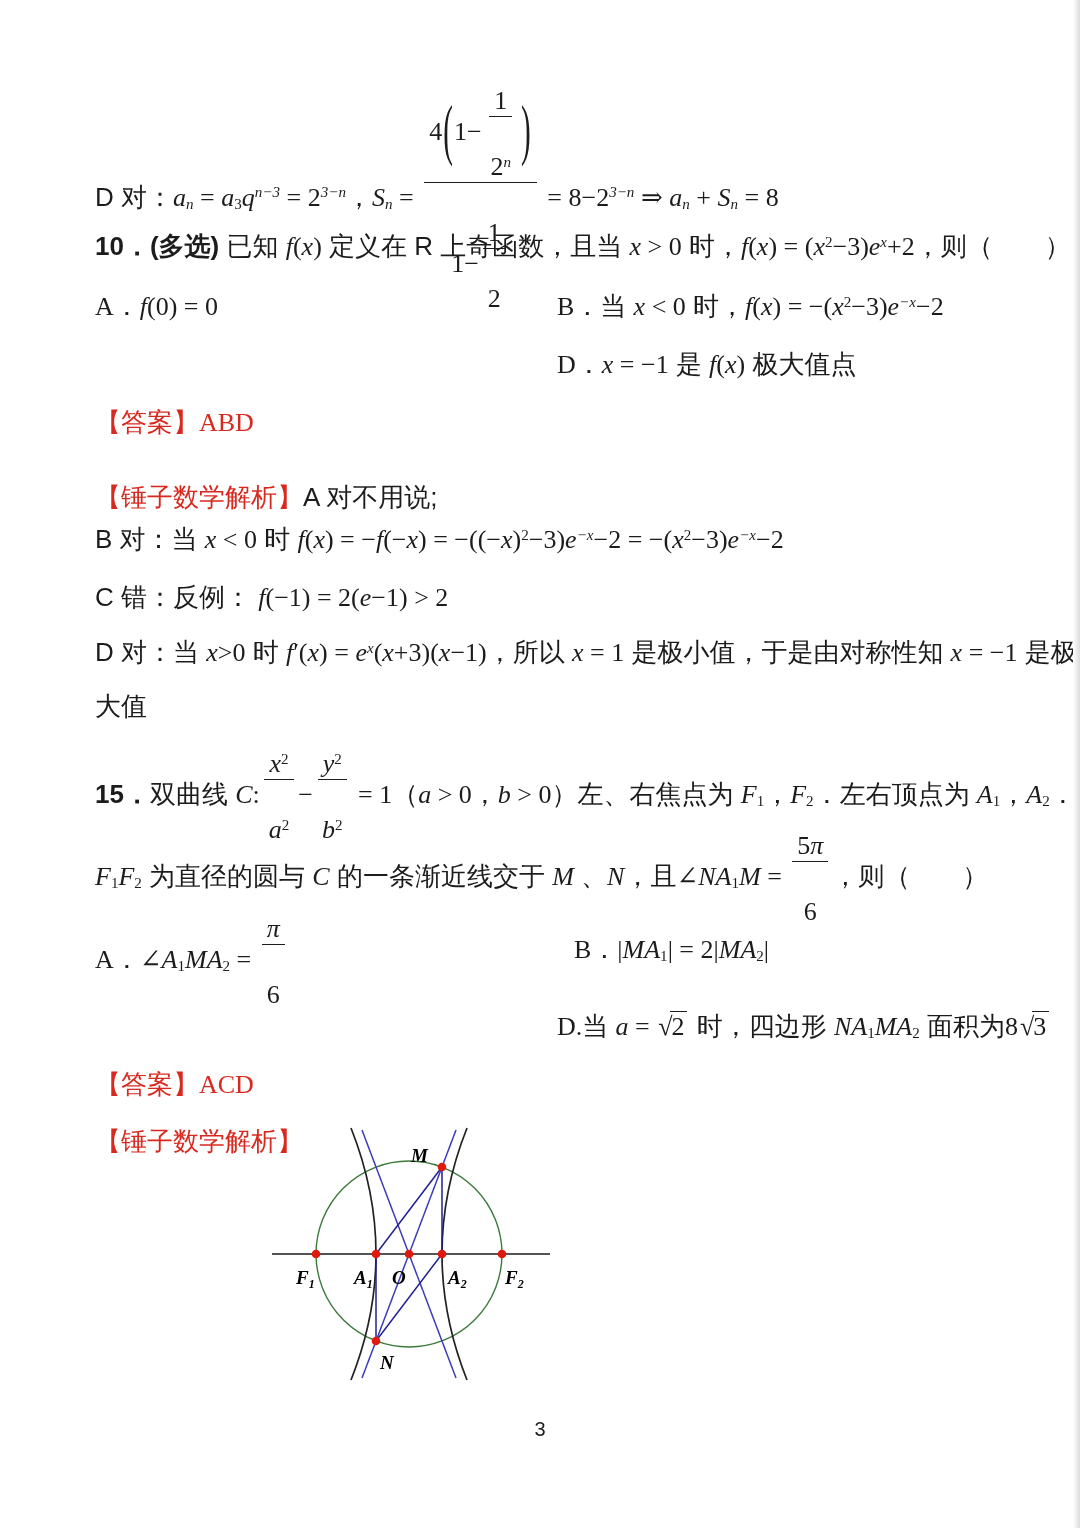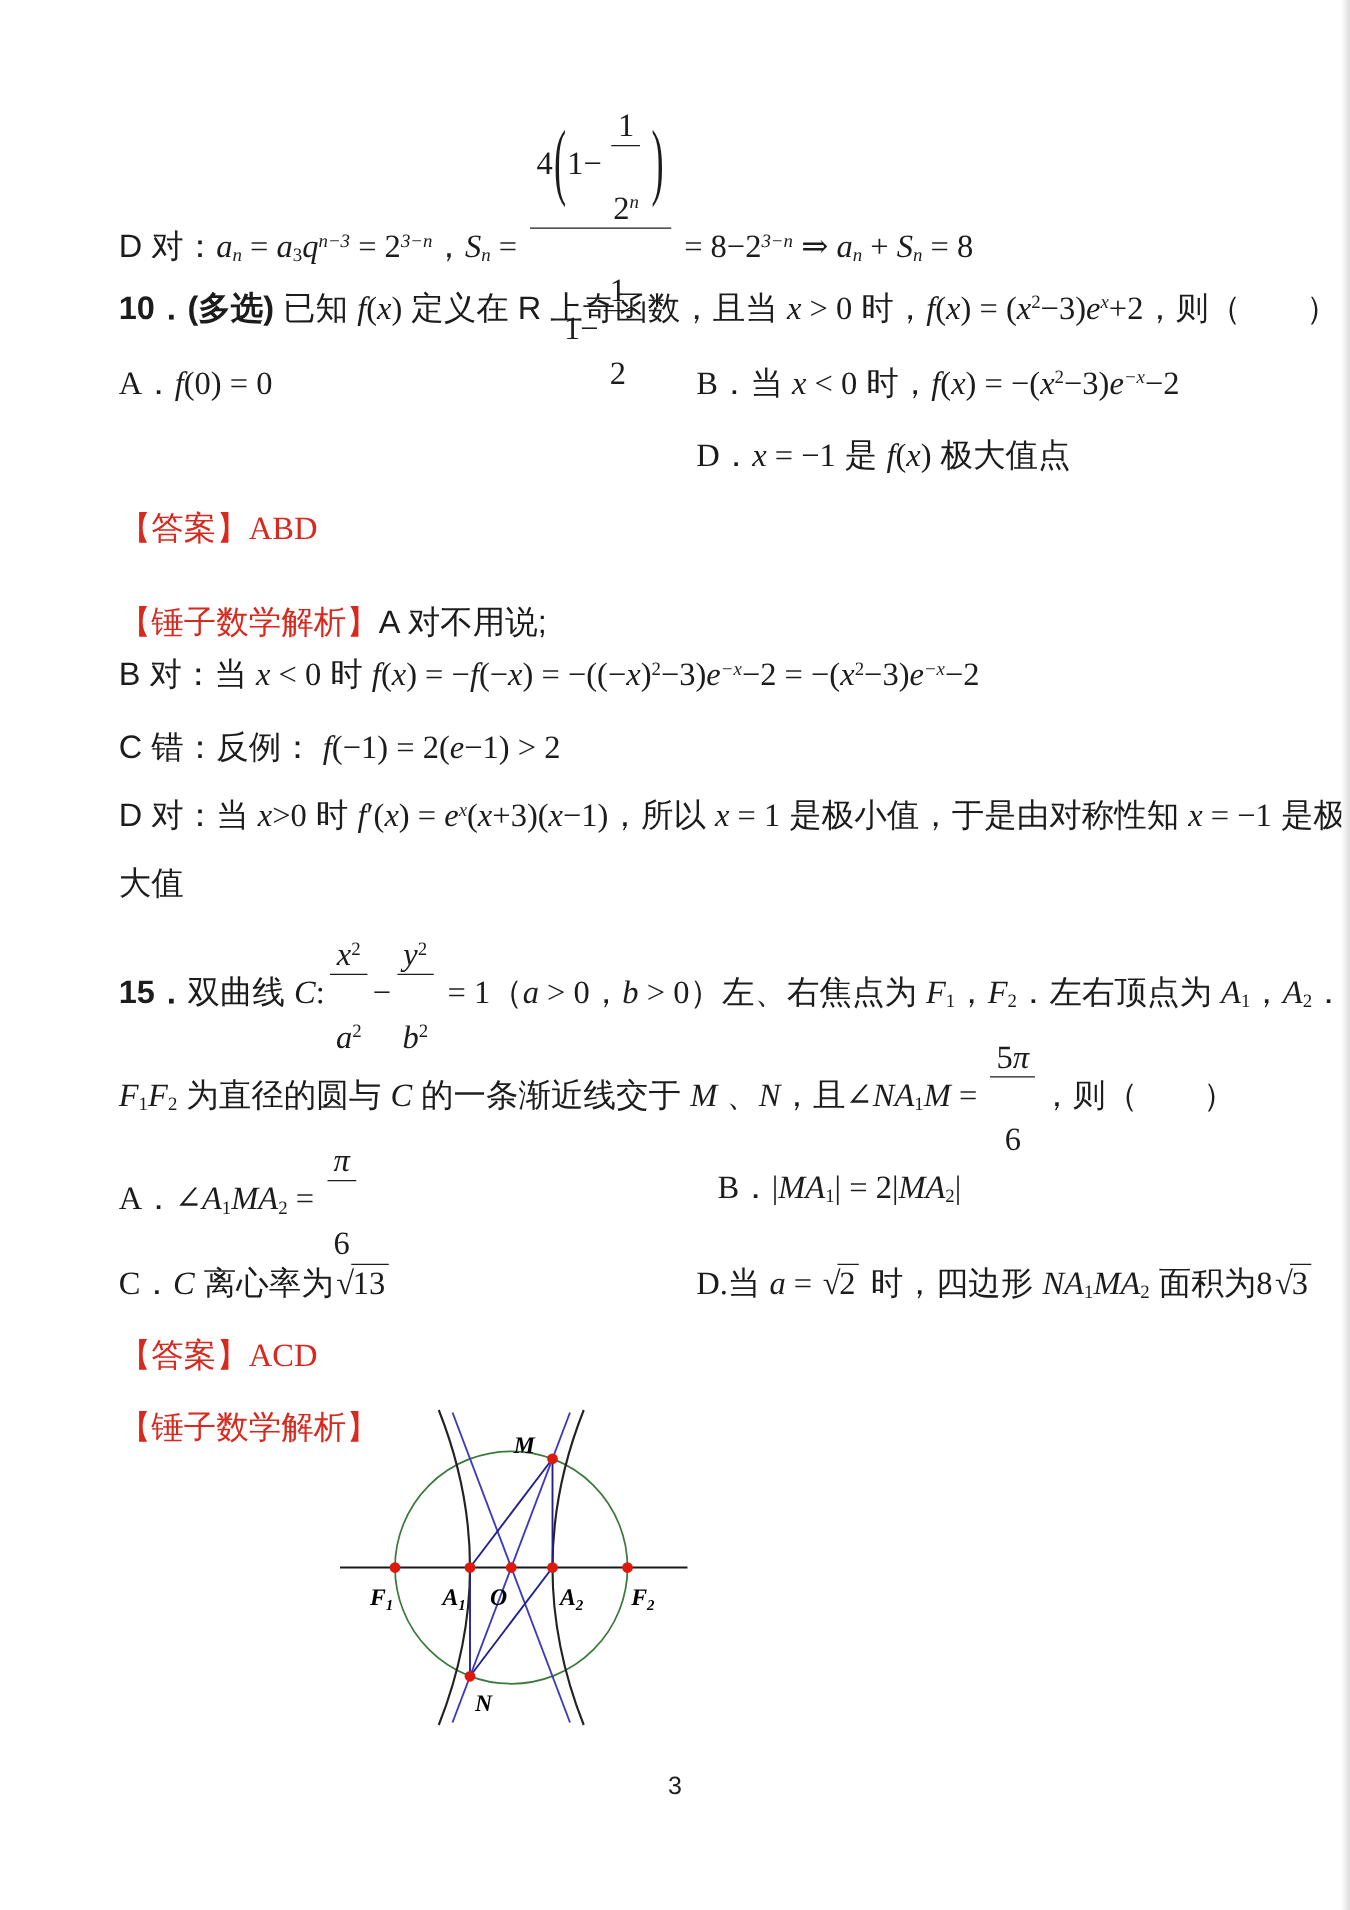--- a/index.html
+++ b/index.html
@@ -78,21 +78,20 @@
       </span><span class="m"> = 1</span><span class="cn">（</span><span class="it">a</span><span class="m"> &gt; 0</span><span class="cn">，</span><span class="it">b</span><span class="m"> &gt; 0</span><span class="cn">）</span><span class="cn">左、右焦点为 </span><span class="it">F</span><span class="sub">1</span><span class="cn">，</span><span class="it">F</span><span class="sub">2</span><span class="cn">．左右顶点为 </span><span class="it">A</span><span class="sub">1</span><span class="cn">，</span><span class="it">A</span><span class="sub">2</span><span class="cn">．以</span></div>
   <div class="ln" style="top:831px;"><span class="it">F</span><span class="sub">1</span><span class="it">F</span><span class="sub">2</span><span class="cn"> 为直径的圆与 </span><span class="it">C</span><span class="cn"> 的一条渐近线交于 </span><span class="it">M</span><span class="cn"> 、</span><span class="it">N</span><span class="cn">，且</span><span class="m">∠</span><span class="it">NA</span><span class="sub">1</span><span class="it">M</span><span class="m"> = </span><span class="frac">
         <span class="num"><span class="m">5</span><span class="it">π</span></span>
         <span class="den"><span class="m">6</span></span>
       </span><span class="cn">，则（　　）</span></div>
   <div class="ln" style="top:914px;"><span class="m">A．</span><span class="m">∠</span><span class="it">A</span><span class="sub">1</span><span class="it">MA</span><span class="sub">2</span><span class="m"> = </span><span class="frac">
         <span class="num"><span class="it">π</span></span>
         <span class="den"><span class="m">6</span></span>
       </span></div>
   <div class="ln" style="top:933px; left:574px;"><span class="m">B．</span><span class="m">|</span><span class="it">MA</span><span class="sub">1</span><span class="m">| = 2|</span><span class="it">MA</span><span class="sub">2</span><span class="m">|</span></div>
-  <div class="ln" style="top:1010px;"><span class="m">C．</span><span class="it">C</span><span class="cn"> 离心率为</span><span class="sqrt"><span class="sg">√</span><span class="rad">13</span></span></div>
   <div class="ln" style="top:1010px; left:557px;"><span class="m">D.</span><span class="cn">当 </span><span class="it">a</span><span class="m"> = </span><span class="sqrt"><span class="sg">√</span><span class="rad">2</span></span><span class="cn"> 时，四边形 </span><span class="it">NA</span><span class="sub">1</span><span class="it">MA</span><span class="sub">2</span><span class="cn"> 面积为</span><span class="m">8</span><span class="sqrt"><span class="sg">√</span><span class="rad">3</span></span></div>
   <div class="ln" style="top:1068px;"><span class="redb">【答案】</span><span class="red">ACD</span></div>
   <div class="ln" style="top:1125px;"><span class="redb">【锤子数学解析】</span></div>
 
   <svg style="position:absolute; left:268px; top:1116px;" width="300" height="282" viewBox="0 0 300 282">
 
     <circle cx="141" cy="138" r="93" fill="none" stroke="var(--green)" stroke-width="1.4"></circle>
 
     <path d="M 83 12 Q 133 138 83 264" fill="none" stroke="#222222" stroke-width="1.7"></path>
     <path d="M 199 12 Q 149 138 199 264" fill="none" stroke="#222222" stroke-width="1.7"></path>

